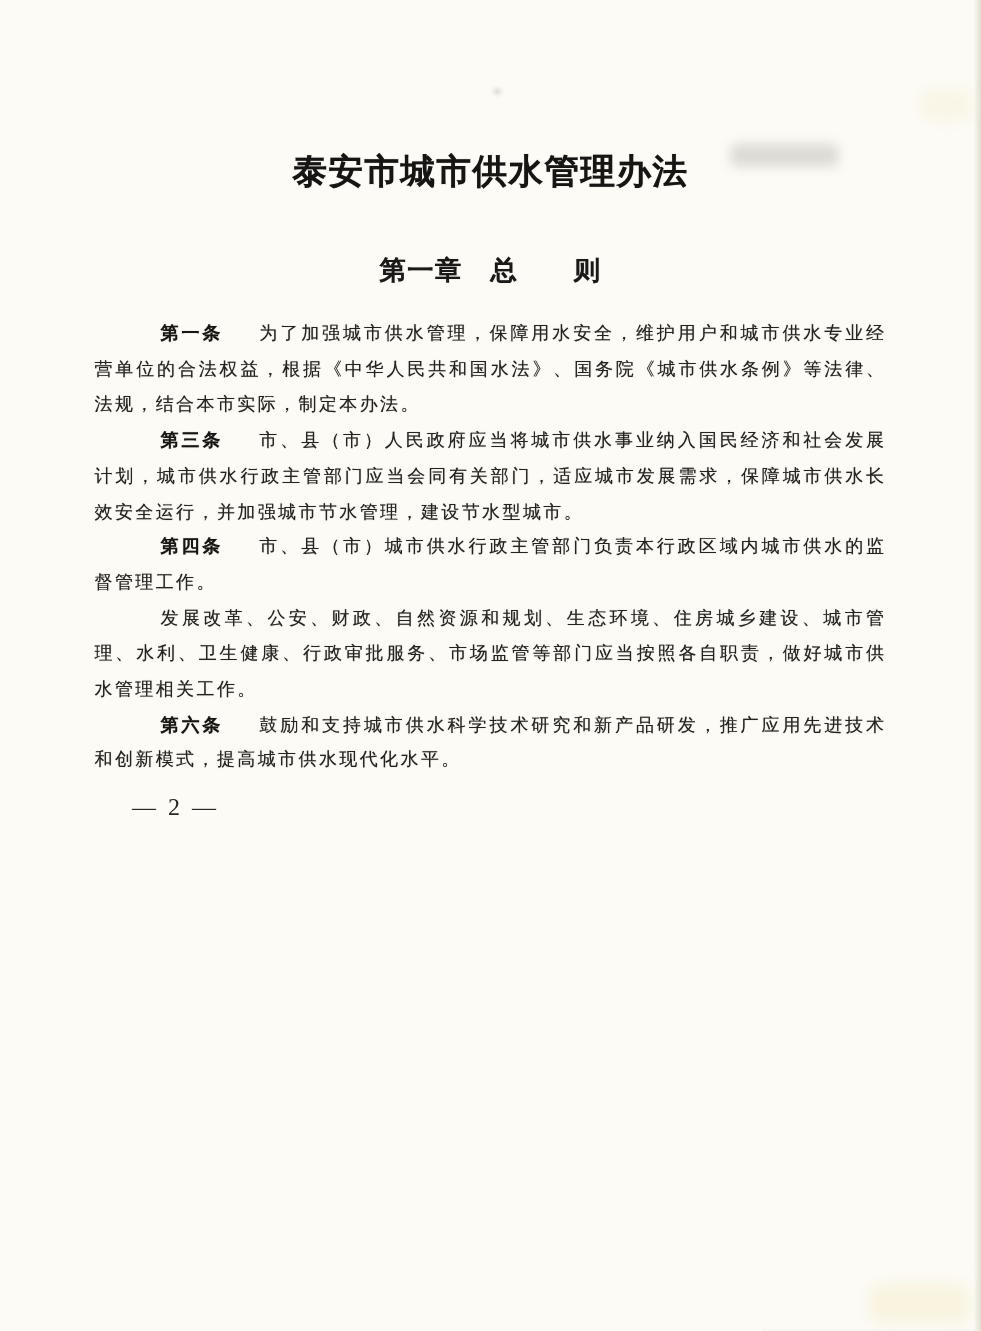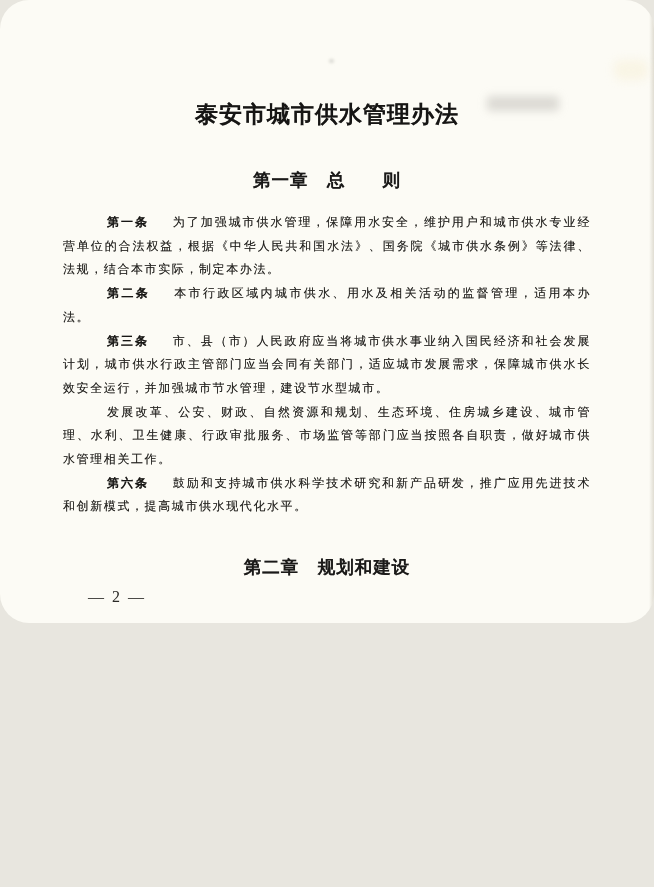--- a/index.html
+++ b/index.html
@@ -1,26 +1,25 @@
 <!DOCTYPE html>
 <html><head>
 <meta charset="utf-8">
 <style>
   html, body { margin: 0; padding: 0; }
   body { background: #e8e6df; }
   .sheet {
     position: relative;
     width: 654px;
-    height: 623px;
+    height: 887px;
     margin: 0 auto;
     background: #fcfbf5;
     overflow: hidden;
     color: #1d1c1a;
     font-family: "Liberation Serif", serif;
-    border-radius: 29px;
   }
   .page-title {
     padding-top: 101px;
     text-align: center;
     font-family: "Liberation Sans", sans-serif;
     font-weight: bold;
     font-size: 23px;
     line-height: 26px;
     letter-spacing: 1px;
     color: #161514;
@@ -112,24 +111,23 @@
   <div class="edge-right"></div>
   <div class="patch-top-right"></div>
   <div class="patch-bottom-right"></div>
 
   <div class="page-title">泰安市城市供水管理办法</div>
 
   <div class="chapter-heading first">第一章　总　　则</div>
 
   <div class="body-text">
     <p class="para"><span class="term">第一条</span><span>为了加强城市供水管理，保障用水安全，维护用户和城市供水专业经营单位的合法权益，根据《中华人民共和国水法》、国务院《城市供水条例》等法律、法规，结合本市实际，制定本办法。</span></p>
-    <p class="para"><span class="term">第二条</span><span>本市行政区域内城市供水、用水及相关活动的监督管理，适用本办法。</span></p>
     <p class="para"><span class="term">第三条</span><span>市、县（市）人民政府应当将城市供水事业纳入国民经济和社会发展计划，城市供水行政主管部门应当会同有关部门，适应城市发展需求，保障城市供水长效安全运行，并加强城市节水管理，建设节水型城市。</span></p>
+    <p class="para"><span class="term">第四条</span><span>市、县（市）城市供水行政主管部门负责本行政区域内城市供水的监督管理工作。</span></p>
     <p class="para"><span>发展改革、公安、财政、自然资源和规划、生态环境、住房城乡建设、城市管理、水利、卫生健康、行政审批服务、市场监管等部门应当按照各自职责，做好城市供水管理相关工作。</span></p>
     <p class="para"><span class="term">第六条</span><span>鼓励和支持城市供水科学技术研究和新产品研发，推广应用先进技术和创新模式，提高城市供水现代化水平。</span></p>
   </div>
 
-  <div class="chapter-heading second">第二章　规划和建设</div>
 
 
   <div class="page-number">— 2 —</div>
 
 </div>
 
 </body></html>

